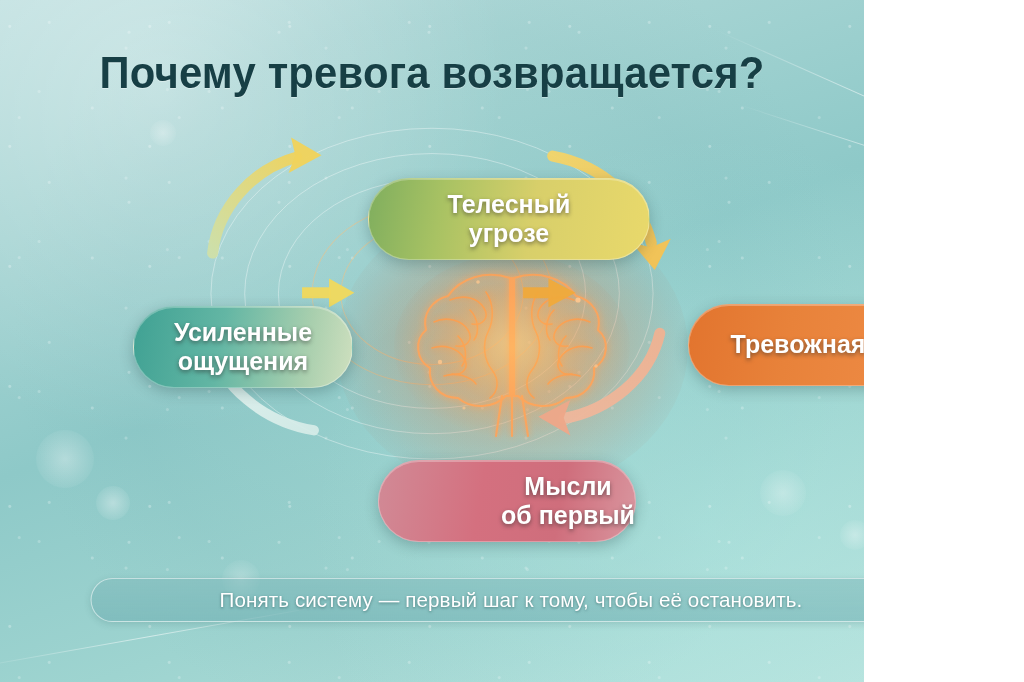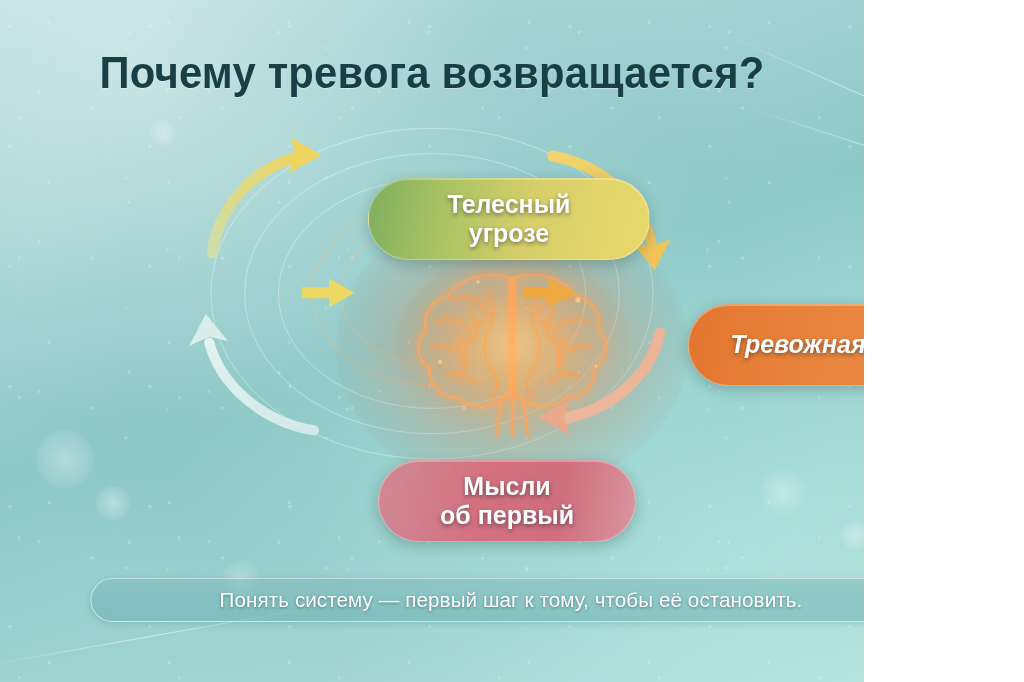--- a/index.html
+++ b/index.html
@@ -84,25 +84,25 @@
     border:1px solid rgba(255,255,255,.30);
   }
   #node-top {
     left:368px; top:150px; width:282px; height:82px;
     background:linear-gradient(100deg,#7fae5e 0%,#a8c263 26%,#d8cf6a 58%,#e9d96b 100%);
     margin-top:28px;
   }
   #node-right {
     left:688px; top:304px; width:220px; height:82px;
     background:linear-gradient(100deg,#e2742e 0%,#e8823a 45%,#ee8b45 100%);
-    font-style:italic;
   }
   #node-bottom {
     left:378px; top:460px; width:258px; height:82px;
     background:linear-gradient(100deg,#d18a96 0%,#d4707f 40%,#cf6e7c 70%,#d9969f 100%);
+    justify-content:flex-end;
   }
   #node-left {
     left:133px; top:306px; width:220px; height:82px;
     background:linear-gradient(100deg,#3fa193 0%,#63b6a4 40%,#a9cfae 78%,#cfe0bf 100%);
   }
 
   
   #caption {
     position:absolute; left:82px; top:578px;
     width:858px; height:44px;
@@ -283,16 +283,22 @@
     </span>
   </div>
 
   <div class="node" id="node-bottom">
     <span>
       <span>Мысли</span><br>
       <span>об первый</span>
     </span>
   </div>
 
+  <div class="node" id="node-left">
+    <span>
+      <span>Усиленные</span><br>
+      <span>ощущения</span>
+    </span>
+  </div>
 
   <div id="caption">Понять систему — первый шаг к тому, чтобы её остановить.</div>
 
 </div>
 
 </body></html>

